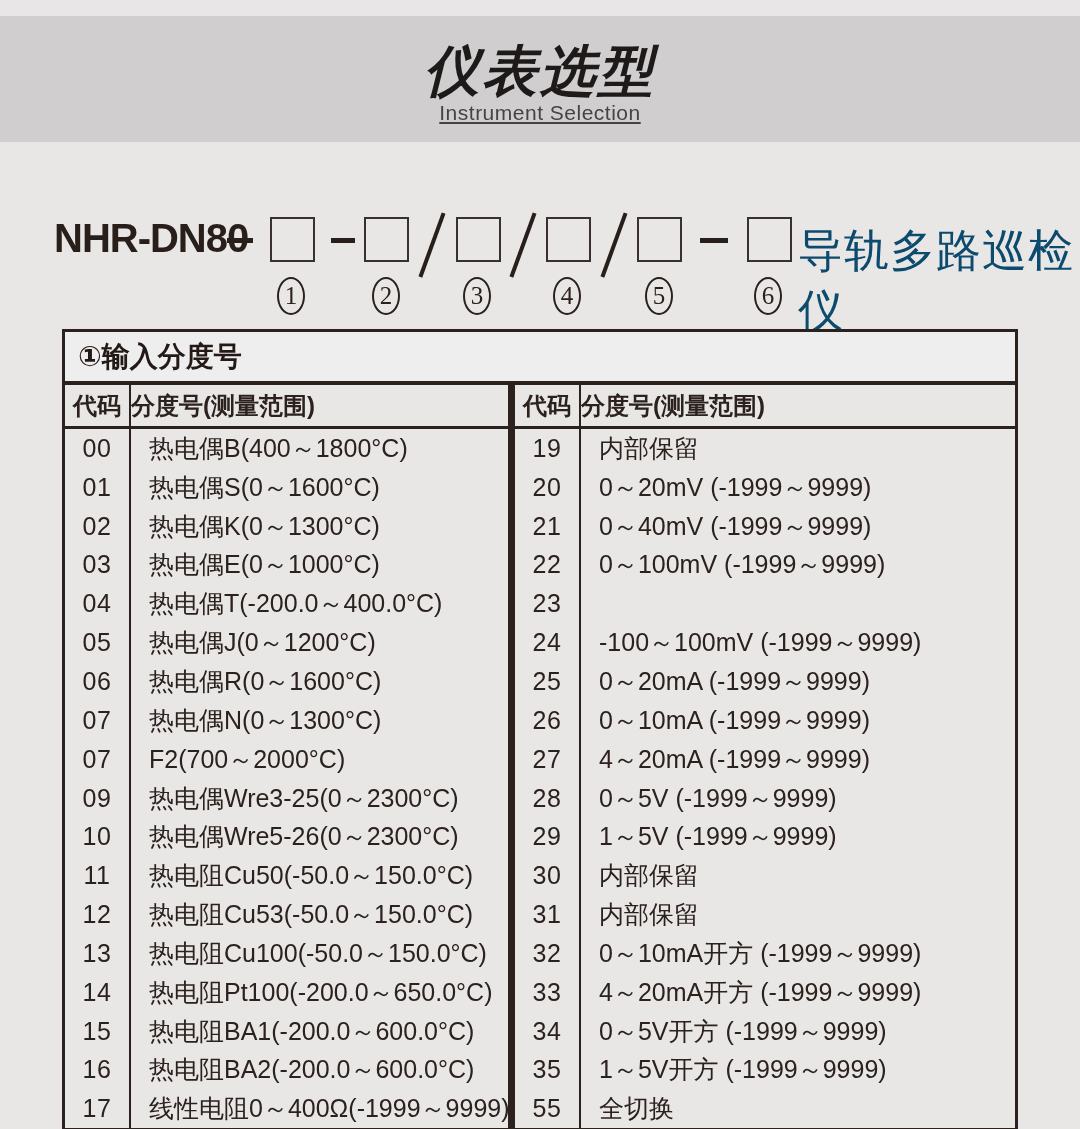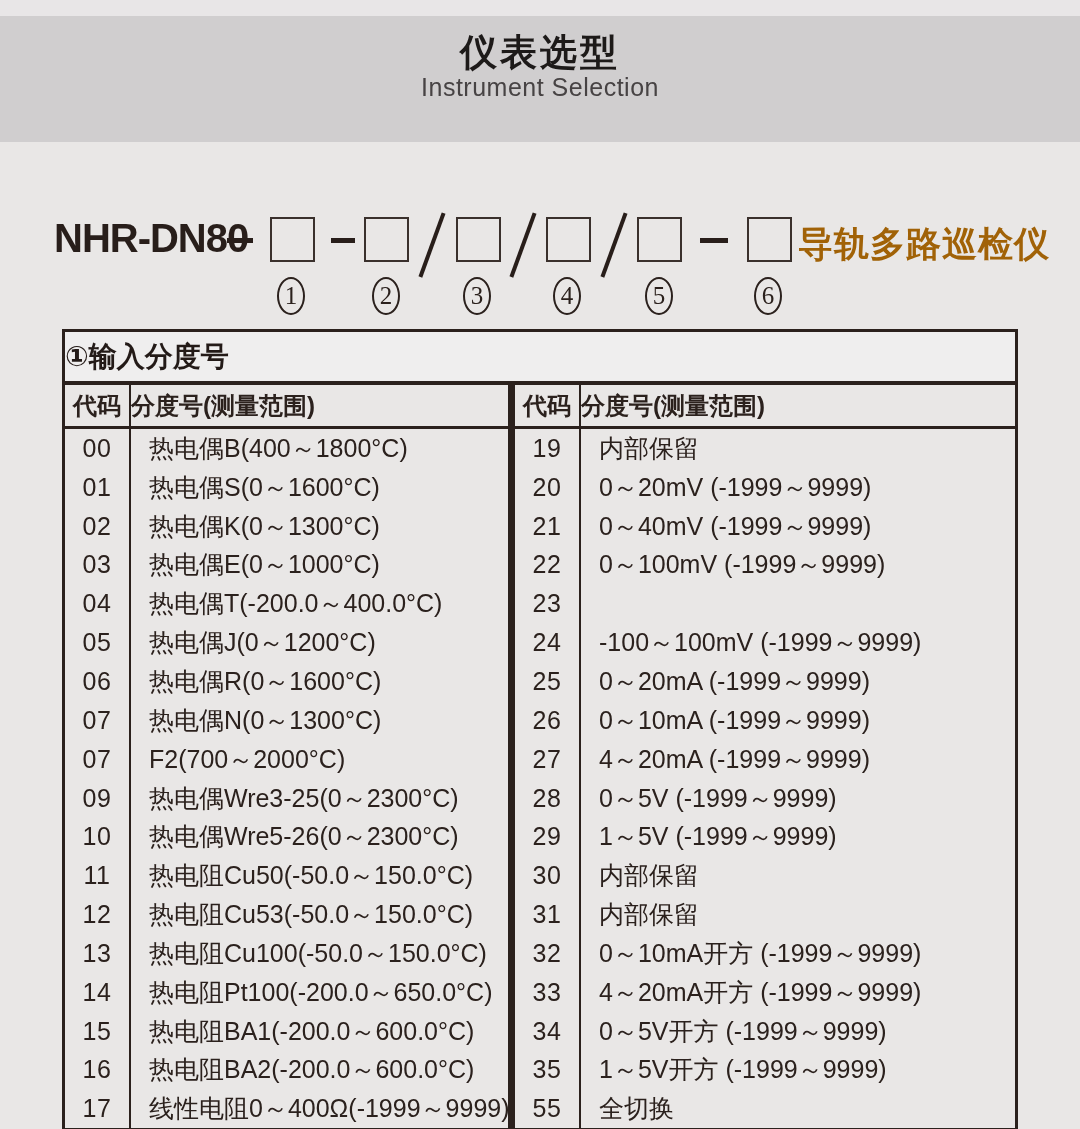--- a/index.html
+++ b/index.html
@@ -5,42 +5,42 @@
   html,body{margin:0;padding:0;background:#b8b6b7;}
   .page{
     position:relative;width:1080px;height:1129px;overflow:hidden;
     background:#e9e7e6;
     font-family:"Liberation Sans","DejaVu Sans",sans-serif;
     color:#2b211d;
   }
   
   .top-strip{position:absolute;left:0;top:0;width:1080px;height:16px;background:#e8e6e7;}
   .band{position:absolute;left:0;top:16px;width:1080px;height:126px;background:#d0cecf;text-align:center;}
-  .band-title{margin:16px 0 0 0;font-size:37px;font-weight:700;letter-spacing:3px;color:#1d1a19;line-height:1.15;}
-  .band-sub{margin:-2px 0 0 0;font-size:25px;font-weight:400;color:#474344;letter-spacing:0.5px;}
+  .band-title{margin:24px 0 0 0;font-size:55px;font-weight:700;letter-spacing:3px;color:#1d1a19;line-height:1.15;font-style:italic;}
+  .band-sub{margin:-2px 0 0 0;font-size:21px;font-weight:400;color:#474344;letter-spacing:0.5px;text-decoration:underline;}
 
   
   .model-prefix{position:absolute;left:54px;top:216px;font-size:40px;font-weight:700;letter-spacing:-1px;color:#281e1a;}
   .m-box{position:absolute;top:217px;width:45px;height:45px;border:2.5px solid #3a302c;background:transparent;box-sizing:border-box;}
   .m-dash{position:absolute;top:238px;height:5px;background:#281e1a;}
   .m-slash{position:absolute;top:211px;width:3.5px;height:68px;background:#281e1a;transform:rotate(20deg);}
-  .model-suffix{position:absolute;left:798px;top:221px;font-size:35px;font-weight:700;color:#a16207;letter-spacing:1px;}
+  .model-suffix{position:absolute;left:798px;top:221px;font-size:45px;font-weight:400;color:#0c4a6e;letter-spacing:1px;}
   .marker{
     position:absolute;top:277px;width:28px;height:38px;border:2px solid #2b211d;border-radius:50%;
     display:flex;align-items:center;justify-content:center;box-sizing:border-box;
     font-family:"Liberation Serif","DejaVu Serif",serif;font-size:25px;color:#2b211d;
   }
 
   
   .sel-table{
     position:absolute;left:62px;top:329px;width:956px;
     border:3px solid #2b211d;box-sizing:border-box;background:#e9e7e6;
   }
   .t-title{
-    height:49px;line-height:49px;
+    height:49px;line-height:49px;padding-left:13px;
     font-size:28px;font-weight:700;background:#efeeee;
     border-bottom:4px solid #2b211d;color:#231a17;
   }
   .t-main{display:flex;align-items:stretch;}
   .t-half{box-sizing:border-box;}
   .t-half.left{width:450px;border-right:7px solid #2b211d;}
   .t-half.right{flex:1;}
   .t-header{display:flex;height:41px;border-bottom:3px solid #2b211d;align-items:center;font-size:24px;font-weight:600;}
   .hc-code{width:66px;text-align:center;border-right:2.5px solid #2b211d;align-self:stretch;display:flex;align-items:center;justify-content:center;box-sizing:border-box;}
   .hc-desc{flex:1;}

